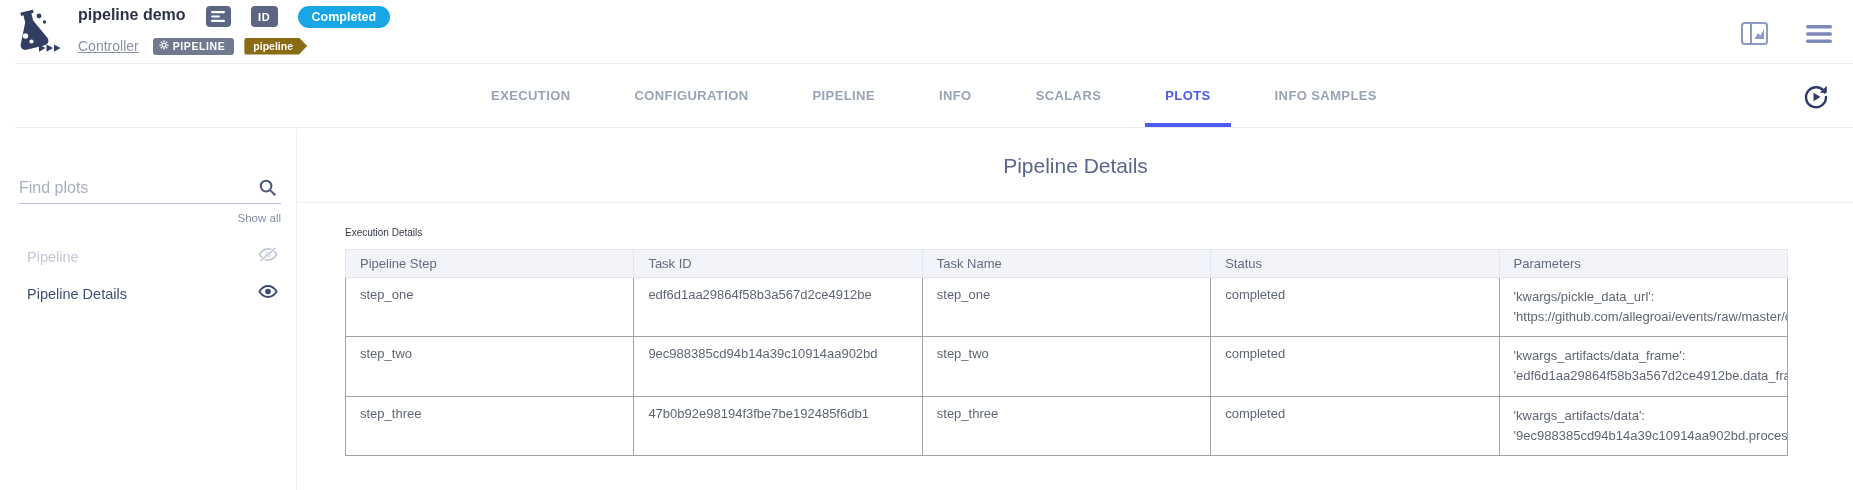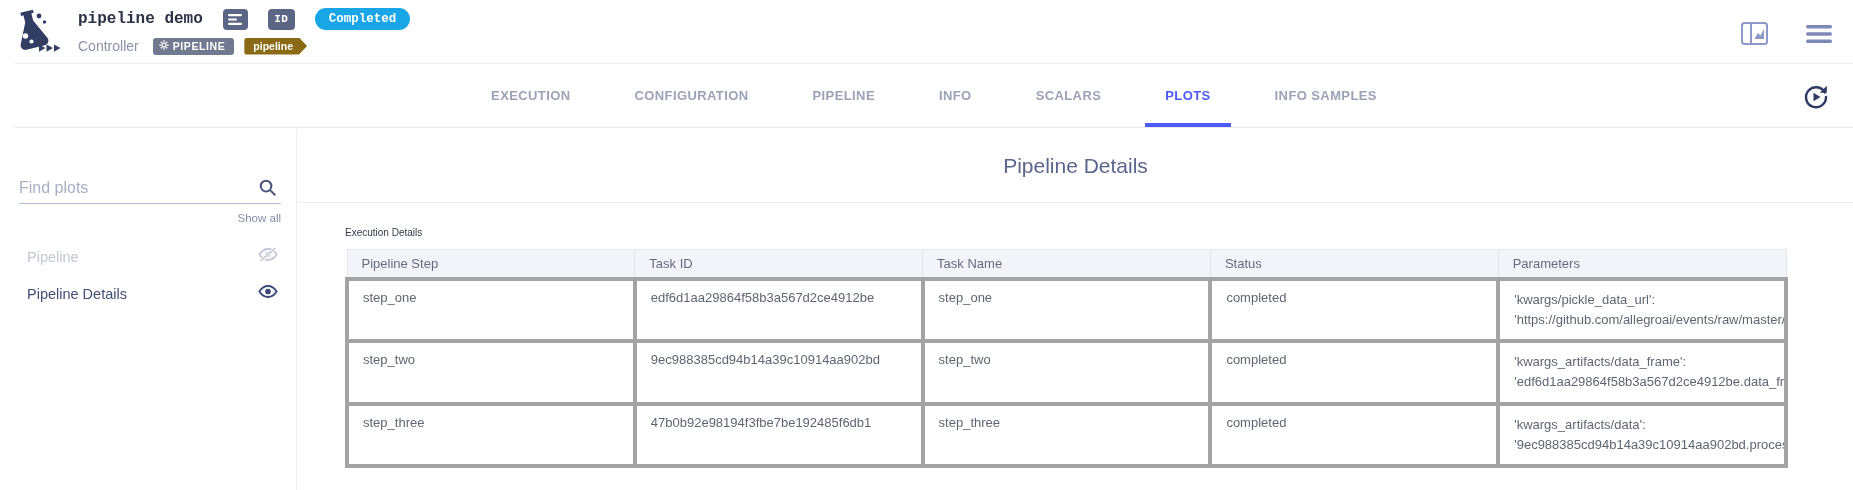--- a/index.html
+++ b/index.html
@@ -4,27 +4,27 @@
 <style>
   * { margin:0; padding:0; box-sizing:border-box; }
   html,body { background:#fff; }
   body { font-family:"Liberation Sans", sans-serif; }
   .app { position:relative; width:1853px; height:490px; background:#fff; overflow:hidden; }
 
   
   .topbar { position:absolute; top:0; left:0; right:0; height:63px; background:#fff; }
   .brand { position:absolute; left:8px; top:7px; width:58px; height:50px; }
   .title-block { position:absolute; left:78px; top:6px; }
-  .title-row { display:flex; align-items:center; gap:20px; height:26px;font-family:Liberation Mono, monospace; }
+  .title-row { display:flex; align-items:flex-start; gap:20px; height:26px; }
   .exp-title { font-size:16px; font-weight:700; color:#2c3246; }
   .sq-icon { width:25px; height:21px; border-radius:4px; background:#5b6584; display:flex; align-items:center; justify-content:center; }
   .id-badge { width:27px; height:21px; border-radius:4px; background:#5b6584; color:#fff; font-size:11px; font-weight:700; display:flex; align-items:center; justify-content:center; letter-spacing:.5px; }
   .status-pill { height:22px; padding:0 14px; border-radius:11px; color:#fff; font-size:12.5px; font-weight:700; display:flex; align-items:center; }
   .sub-row { display:flex; align-items:center; gap:10px; margin-top:5px; height:18px; }
-  .controller-label { font-size:14px; color:#8a92a5; margin-right:4px; }
+  .controller-label { font-size:14px; color:#8a92a5; margin-right:4px;text-decoration:underline; }
   .sys-tag { height:17px; padding:0 9px 0 6px; border-radius:3px; color:#fff; font-size:10.5px; font-weight:700; letter-spacing:.6px; display:flex; align-items:center; gap:4px; }
   .user-tag { height:17px; padding:0 14px 0 9px; color:#fff; font-size:10.5px; font-weight:700; display:flex; align-items:center;
               clip-path: polygon(0 0, calc(100% - 8px) 0, 100% 50%, calc(100% - 8px) 100%, 0 100%); border-radius:3px 0 0 3px; }
   .topbar-right { position:absolute; right:21px; top:22px; display:flex; align-items:center; gap:38px; }
 
   
   .navbar { position:absolute; top:63px; left:15px; right:0; height:65px; border-top:1px solid #eceef4; border-bottom:1px solid #e9ebf2; background:#fff; }
   .tabs { display:flex; justify-content:center; gap:52px; height:100%; }
   .tab { display:flex; align-items:center; height:100%; padding:0 6px; position:relative; font-size:13px; font-weight:700; letter-spacing:.4px; color:#9aa2b6; cursor:pointer; }
   .tab.active { color:#4c5bf3; }
@@ -46,21 +46,21 @@
 
   
   .main { position:absolute; top:129px; left:298px; right:0; bottom:0; background:#fff; }
   .main-header { height:74px; border-bottom:1px solid #ededf3; display:flex; align-items:center; justify-content:center; }
   .page-title { font-size:21px; color:#5a668c; }
   .content { padding:24px 65px 0 47px; }
   .section-title { font-size:10px; color:#333a49; margin-bottom:11px; }
   table.exec { width:100%; border-collapse:collapse; table-layout:fixed; }
   table.exec col { width:20%; }
   table.exec th { background:#f2f4fa; border:1px solid #e2e5ee; font-weight:400; font-size:13px; color:#646c80; text-align:left; padding:6px 14px; height:28px; }
-  table.exec td { border:4px solid #a3a3a3; font-size:13px; color:#5f6673; text-align:left; vertical-align:top; padding:9px 14px; height:45px; overflow:hidden; white-space:nowrap; }
+  table.exec td { border:1px solid #a3a3a3; font-size:13px; color:#5f6673; text-align:left; vertical-align:top; padding:9px 14px; height:45px; overflow:hidden; white-space:nowrap; }
   td.link { color:#4a7cd8; cursor:pointer; }
   td.params { font-size:12.5px; color:#717a8e; line-height:1.55; }
 </style>
 </head>
 <body>
 
 <div class="app">
 
   <div class="topbar">
     <div class="brand">

